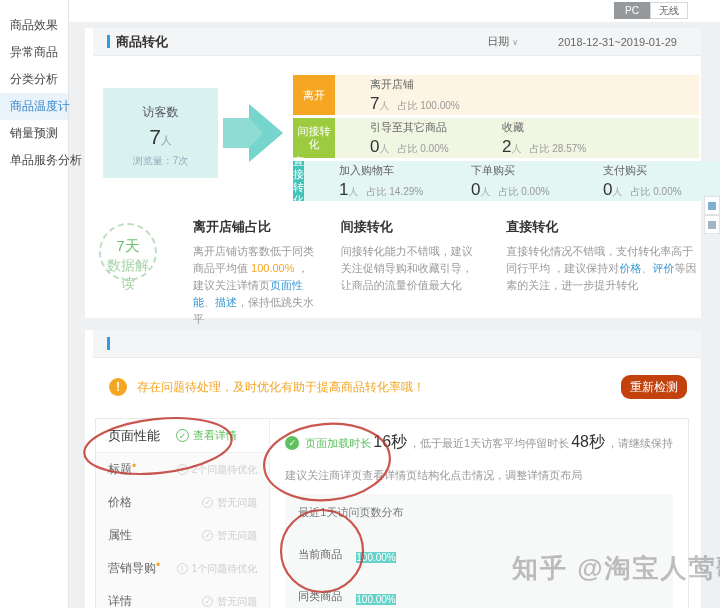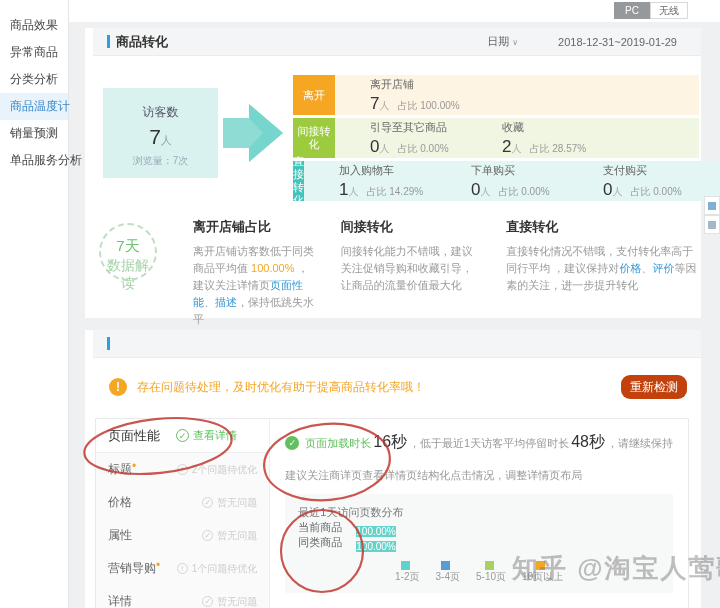--- a/index.html
+++ b/index.html
@@ -89,21 +89,21 @@
 
   .panel-right { flex:1; padding:13px 15px 0 15px; position:relative; }
   .result-line { display:flex; align-items:baseline; white-space:nowrap; }
   .check-solid { align-self:center; width:14px; height:14px; border-radius:50%; background:#5fc15f; color:#fff; font-size:9px; line-height:14px; text-align:center; margin-right:6px; flex:none; }
   .rs-green { font-size:11px; color:#5fc15f; }
   .rs-big { font-size:16px; color:#333; margin:0 2px; }
   .rs-gray { font-size:11px; color:#999; }
   .tip-line { margin-top:15px; font-size:11px; color:#9a9a9a; }
   .chart-box { margin-top:11px; background:#f7f8f8; padding:11px 13px 9px 13px; }
   .chart-title { font-size:11px; color:#777; }
-  .bar-row { display:flex; align-items:center; margin-top:0; }
+  .bar-row { display:flex; align-items:flex-start; margin-top:27px; }
   .bar-label { width:58px; font-size:11px; color:#666; }
   .bar-track { flex:1; height:14px; }
   .bar-fill { height:14px; background:#66d2c9; color:#fff; font-size:10px; text-align:center; line-height:14px; }
   .legend { display:flex; justify-content:center; margin-top:11px; }
   .lg-item { display:flex; align-items:center; margin:0 8px; font-size:10px; color:#999;flex-direction:column; }
   .lg-sq { width:9px; height:9px; margin-right:4px; }
   .lg1 { background:#5fd3c9; } .lg2 { background:#5b9bd5; } .lg3 { background:#a8d164; } .lg4 { background:#f5a623; }
 
   .watermark { position:absolute; left:512px; top:551px; font-size:26px; font-weight:bold; color:#808080; opacity:.5; letter-spacing:2px; white-space:nowrap; z-index:40; pointer-events:none; }
 

